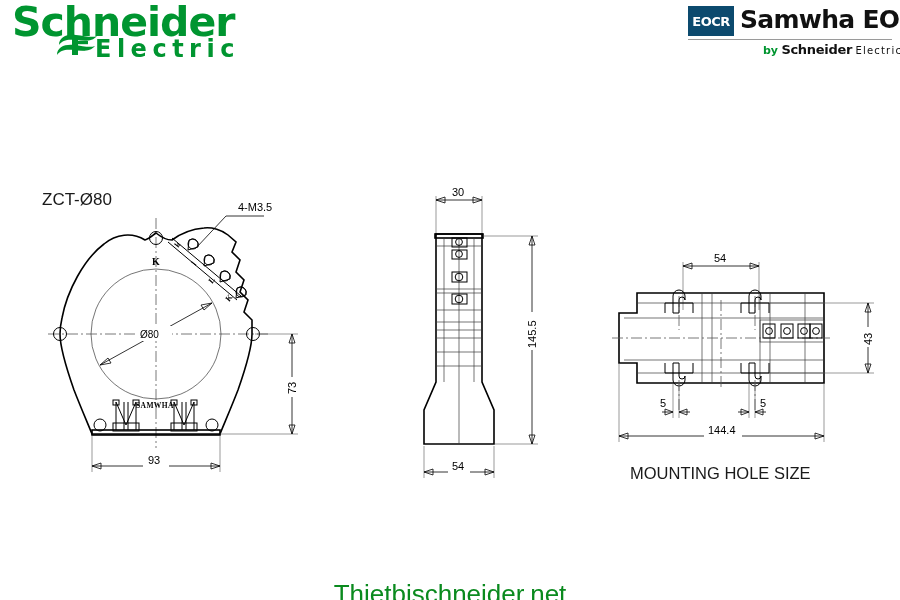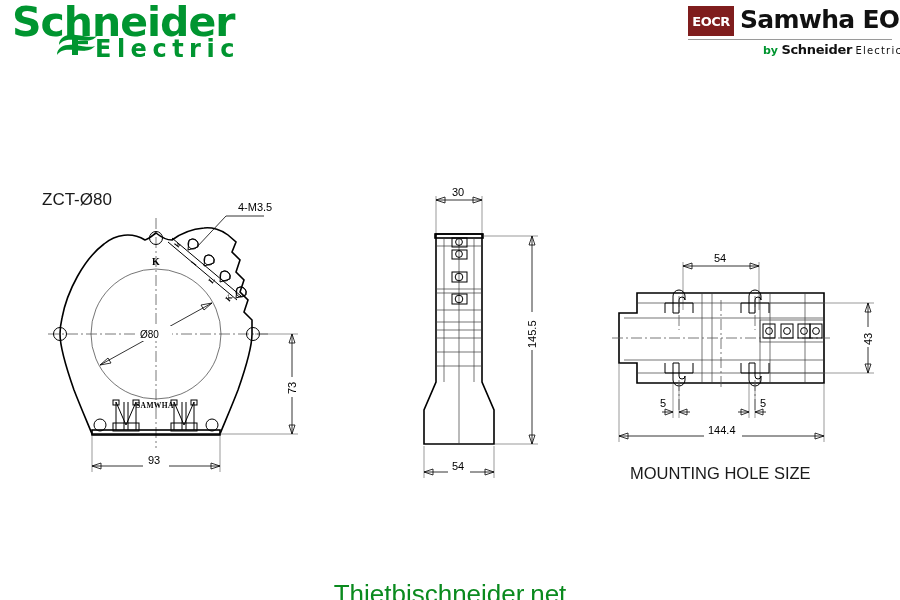--- a/index.html
+++ b/index.html
@@ -58,21 +58,21 @@
     top: 3px;
     width: 208px;
     height: 55px;
   }
   #eocr-logo .eocr-badge {
     position: absolute;
     left: 2px;
     top: 3px;
     width: 46px;
     height: 30px;
-    background: #7f1d1d;
+    background: #0c4a6e;
     color: #ffffff;
     font-family: "DejaVu Sans", sans-serif;
     font-weight: bold;
     font-size: 13px;
     display: flex;
     align-items: center;
     justify-content: center;
     letter-spacing: -0.5px;
   }
   #eocr-logo .eocr-title {

